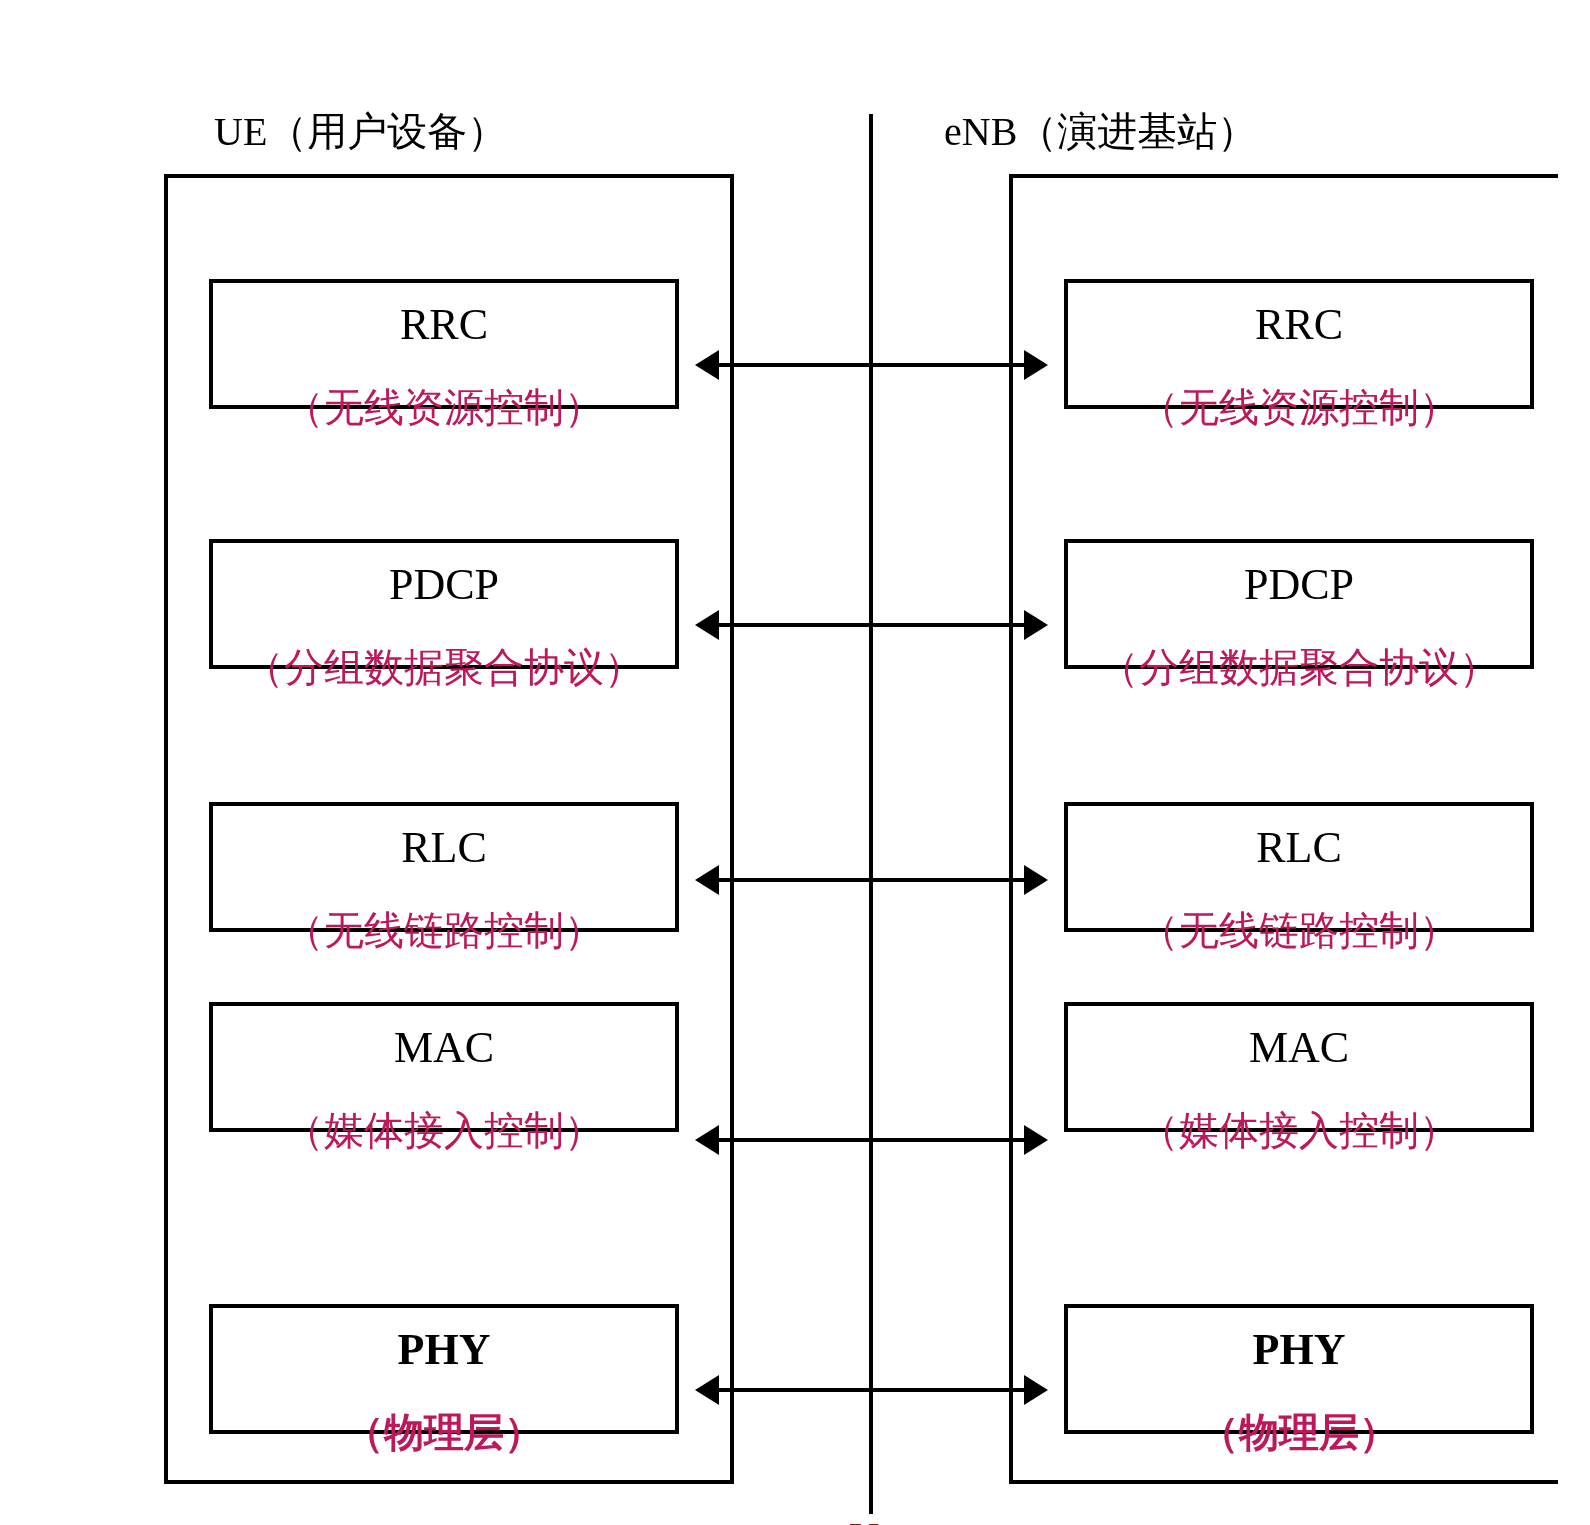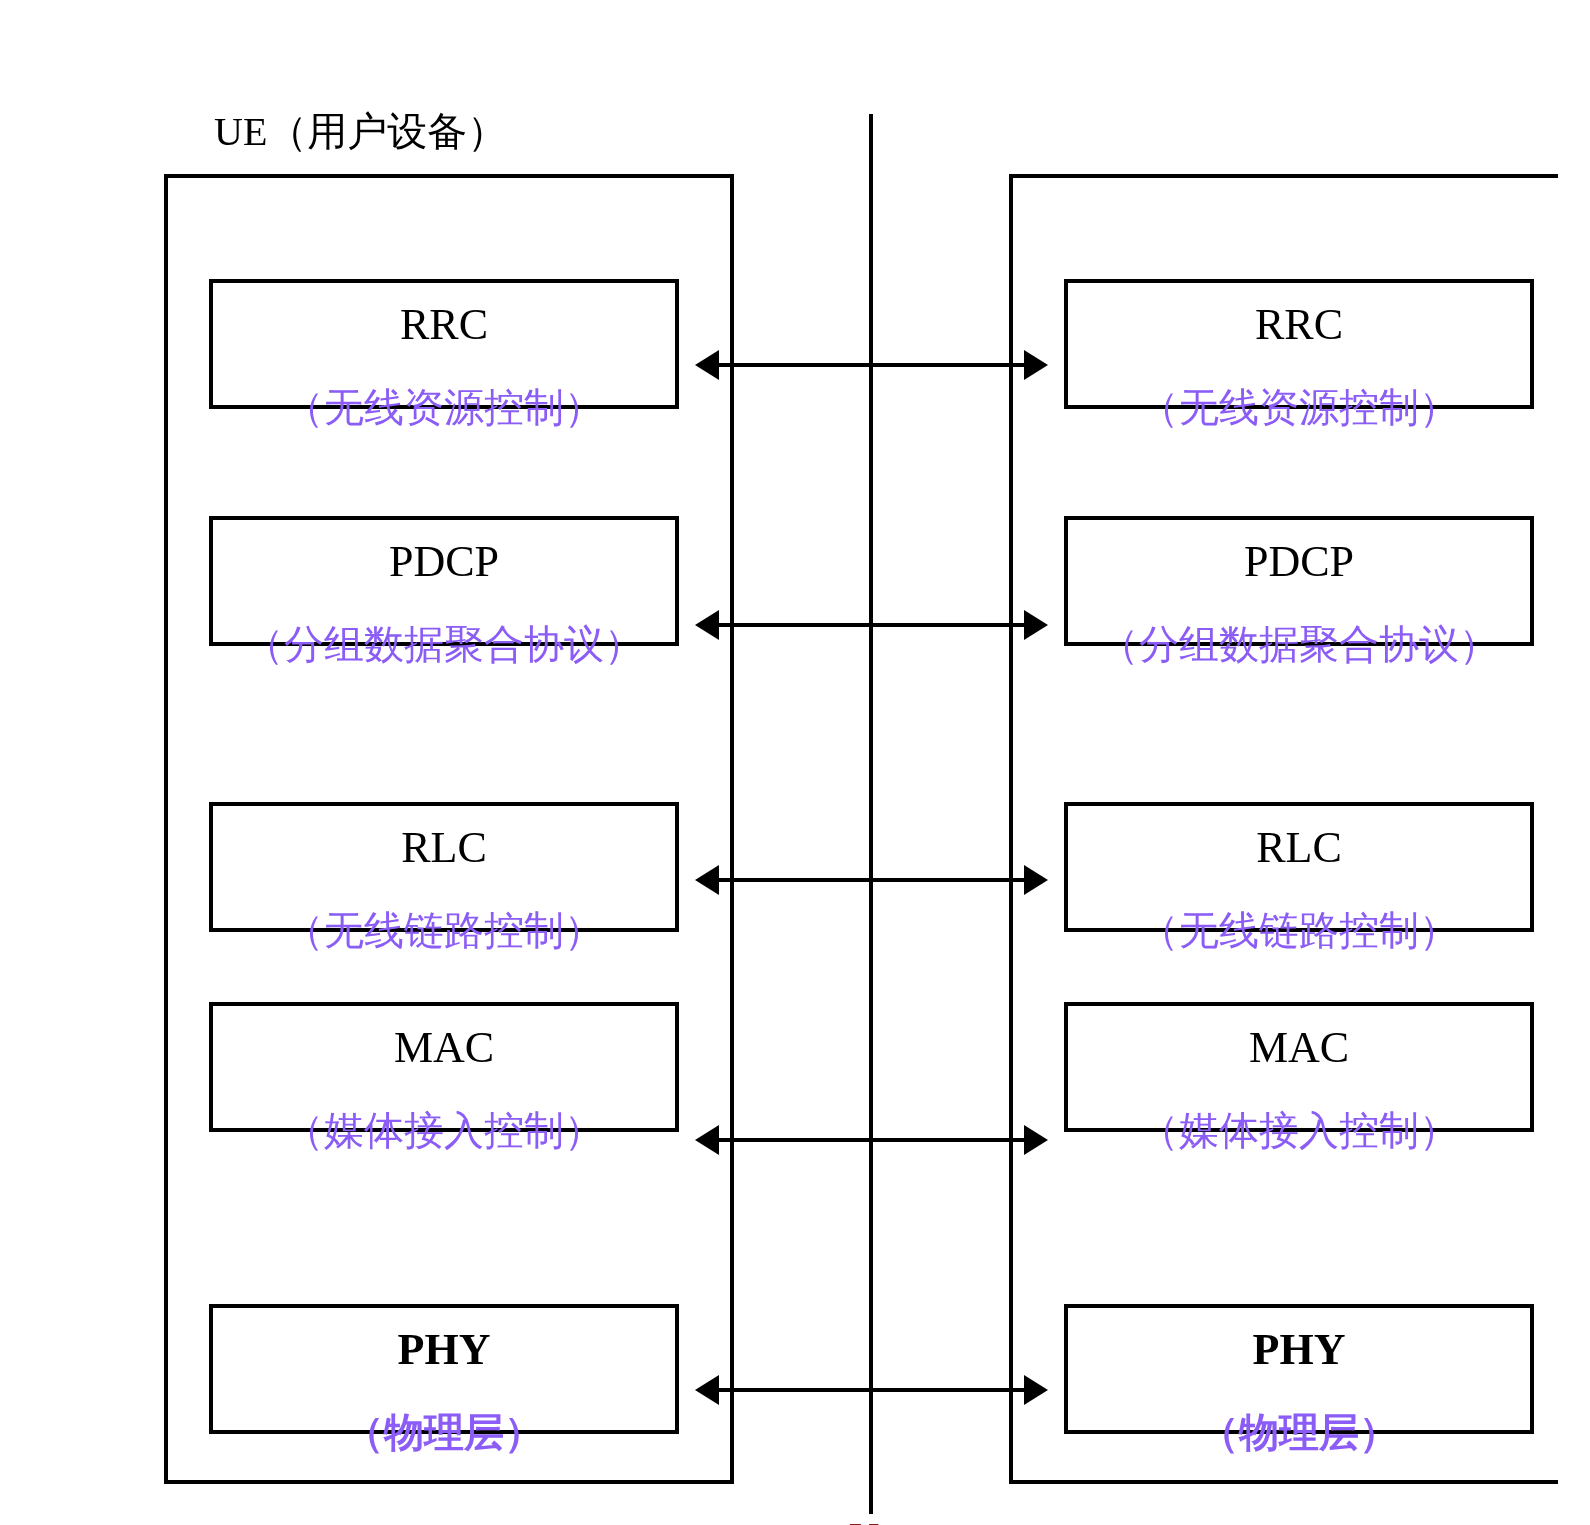--- a/index.html
+++ b/index.html
@@ -45,26 +45,26 @@
       width: 470px;
       height: 130px;
       display: flex;
       flex-direction: column;
       align-items: center;
       text-align: center;
     }
     .layer-left { left: 115px; }
     .layer-right { left: 970px; }
     .row-0 { top: 185px; }
-    .row-1 { top: 422px; }
+    .row-1 { top: 445px; }
     .row-2 { top: 708px; }
     .row-3 { top: 908px; }
     .row-4 { top: 1210px; font-weight: bold; }
     .abbr { font-size: 44px; color: #000; line-height: 1.2; }
-    .desc { font-size: 40px; color: #8b5cf6; line-height: 1.2; }
+    .desc { font-size: 40px; color: #be185d; line-height: 1.2; }
     .arrow-group {
       position: absolute;
       left: 585px;
       width: 385px;
       height: 30px;
     }
     .arrow-0 { top: 240px; }
     .arrow-1 { top: 500px; }
     .arrow-2 { top: 755px; }
     .arrow-3 { top: 1015px; }
@@ -98,20 +98,21 @@
       font-size: 42px;
       color: #7f1d1d;
     }
   </style>
 </head>
 <body>
 
 <div class="container">
 
   <div class="col-title title-left">UE（用户设备）</div>
+  <div class="col-title title-right">eNB（演进基站）</div>
 
   <div class="outer-box outer-left"></div>
   <div class="outer-box outer-right"></div>
 
   <div class="centerline"></div>
 
   <div class="layer-box layer-left row-0">
     <div class="abbr">RRC</div>
     <div class="desc">（无线资源控制）</div>
   </div>

